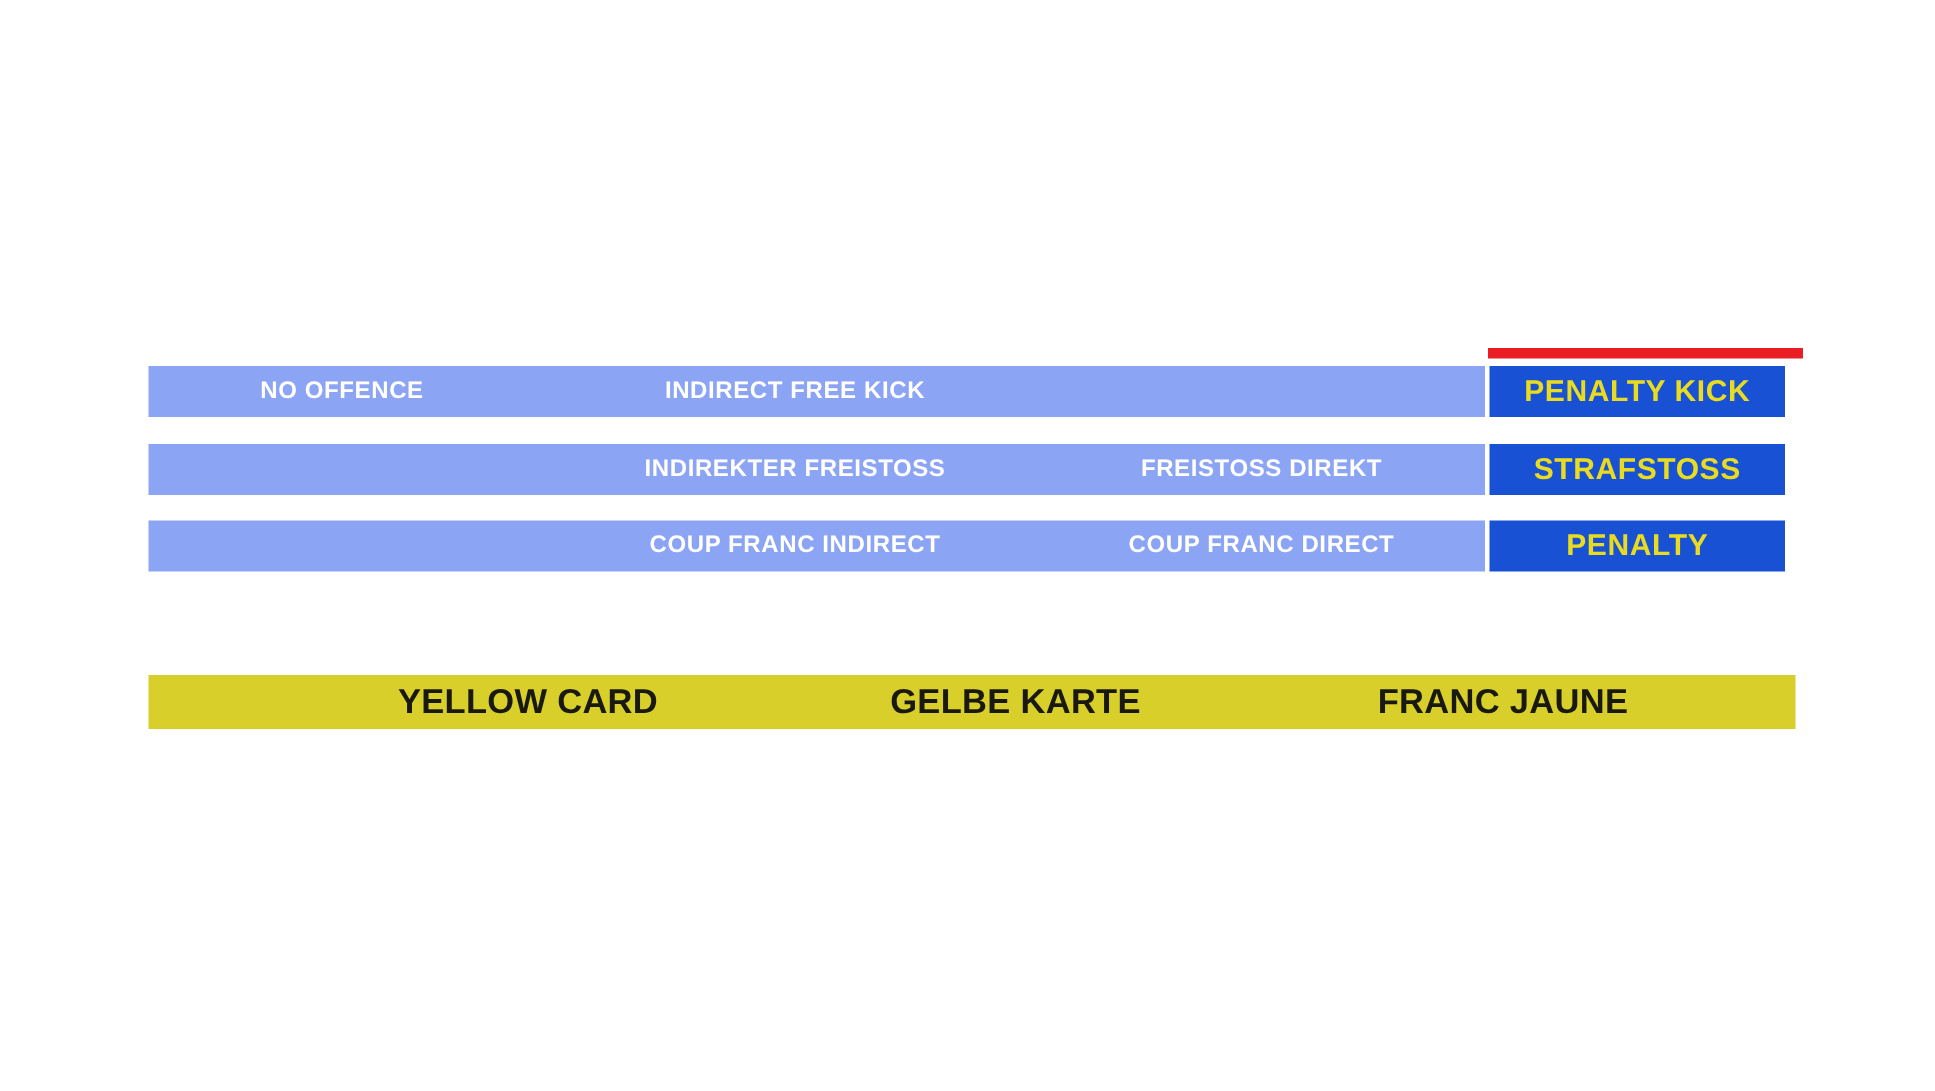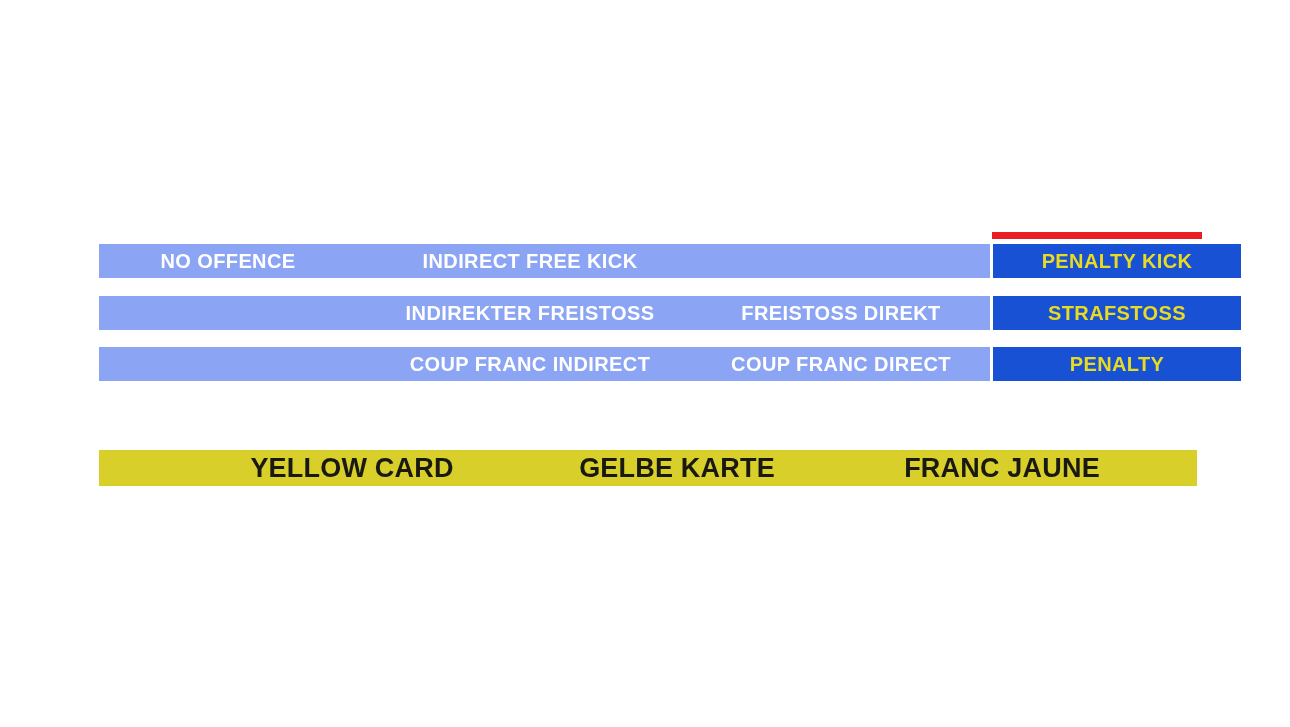--- a/index.html
+++ b/index.html
@@ -19,54 +19,54 @@
   }
   .band {
     position: absolute;
     left: 99px;
     width: 891px; height: 34px;
     background: var(--light-blue, #8CA4F4);
   }
   .penalty {
     position: absolute;
     left: 993px;
-    width: 248px; height: 34px;
+    width: 197px; height: 34px;
     background: var(--dark-blue, #1951D4);
     color: var(--yellow-text, #E9DB20);
     display: flex; align-items: center; justify-content: center;
     font-size: 20px; font-weight: bold;
     letter-spacing: 0.4px;
     white-space: nowrap;
   }
   .r1 { top: 244px; }
   .r2 { top: 296px; }
   .r3 { top: 347px; }
   .cell {
     position: absolute; top: 50%;
     transform: translate(-50%, -50%);
     color: var(--white-text, #FFFFFF);
-    font-size: 20px; font-weight: bold;
+    font-size: 16px; font-weight: bold;
     letter-spacing: 0.4px;
     white-space: nowrap;
     text-align: right;
   }
   .c1 { left: 129px; }
   .c2 { left: 431px; }
   .c3 { left: 742px; }
   .yellow-bar {
     position: absolute;
     left: 99px; top: 450px;
     width: 1098px; height: 36px;
     background: var(--yellow, #D8CF2A);
   }
   .ylabel {
     position: absolute; top: 50%;
     transform: translate(-50%, -50%);
     color: var(--dark-text, #191912);
-    font-size: 27px; font-weight: bold;
+    font-size: 23px; font-weight: bold;
     letter-spacing: 0.2px;
     white-space: nowrap;
   }
   .y1 { left: 253px; }
   .y2 { left: 578px; text-align: center; }
   .y3 { left: 903px; }
 </style>
 </head>
 <body>
 

